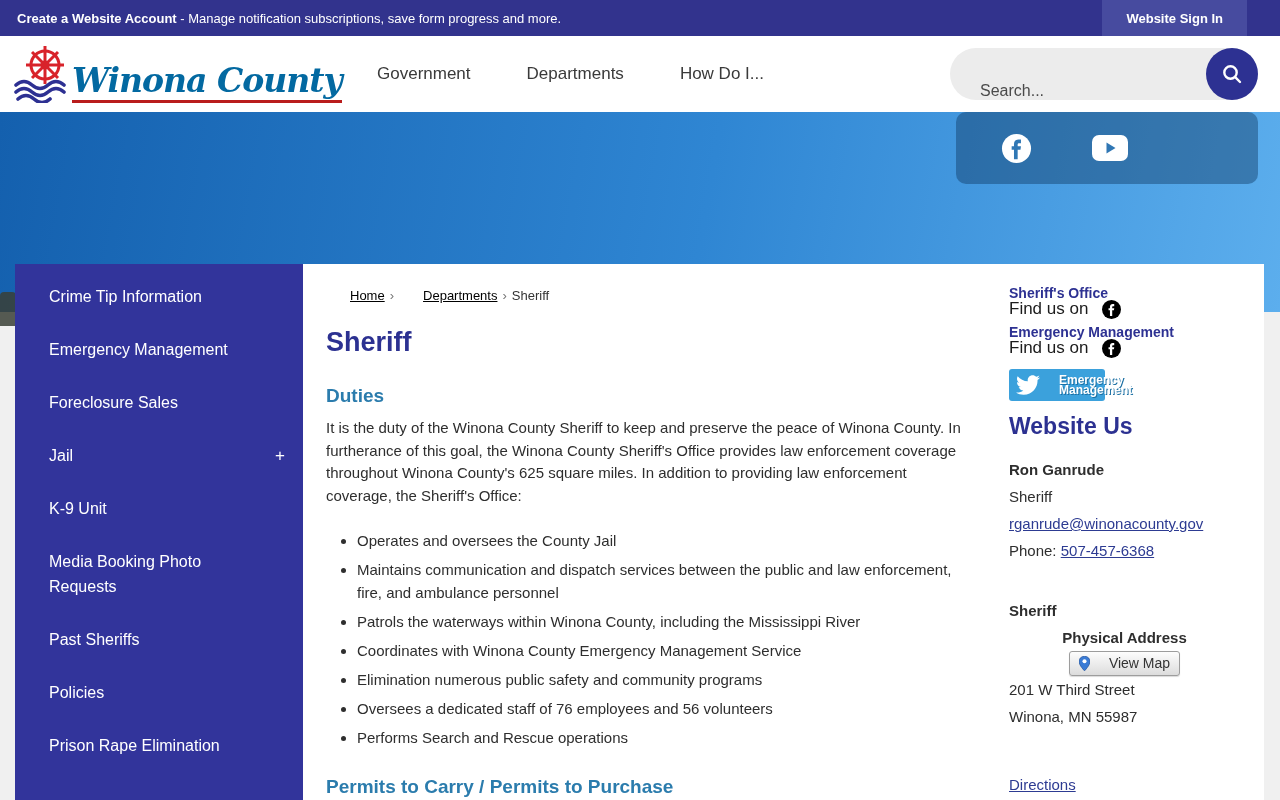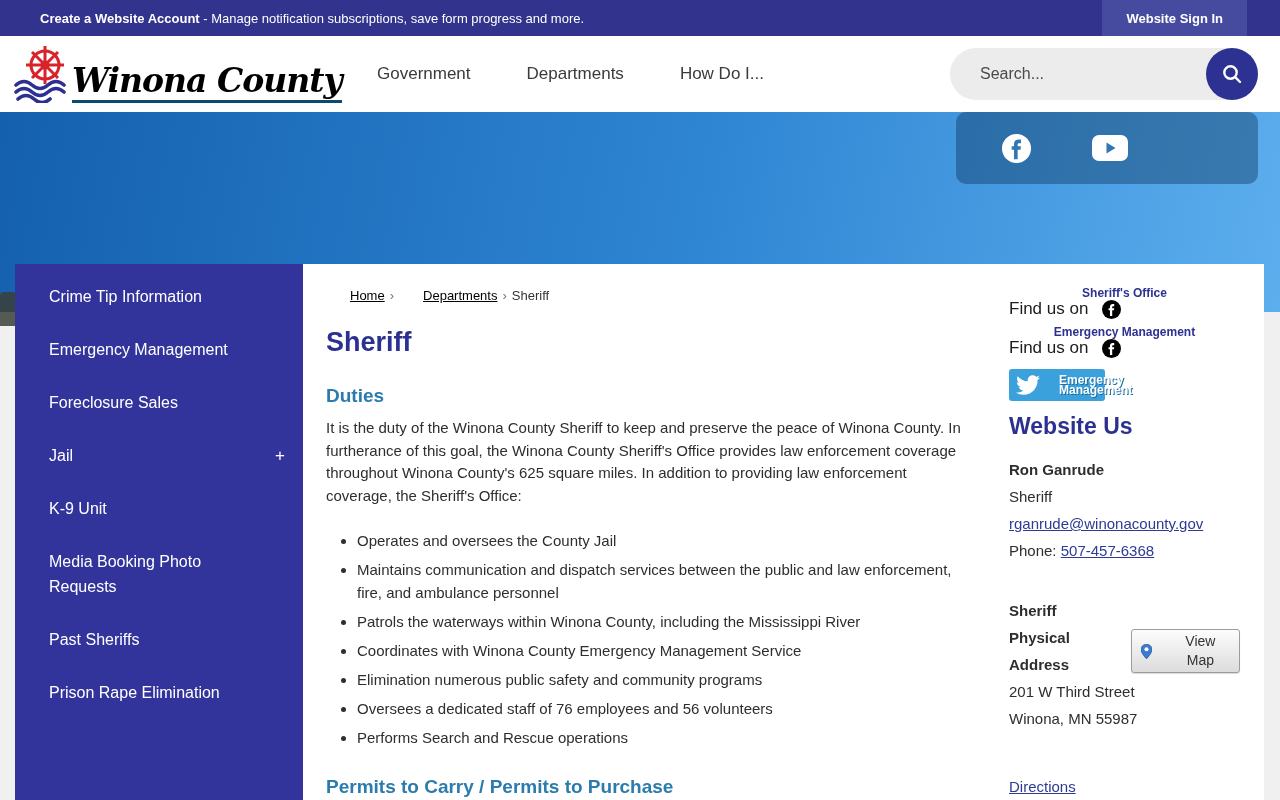--- a/index.html
+++ b/index.html
@@ -2,35 +2,35 @@
 <html><head>
 <meta charset="utf-8">
 <style>
   * { margin:0; padding:0; box-sizing:border-box; }
   html,body { width:1280px; height:800px; overflow:hidden; background:#f0f0f0;
     font-family:"Liberation Sans", sans-serif; }
 
   
   .topbar { height:36px; background:#32338d; color:#fff; display:flex; align-items:center;
     font-size:13px; position:relative; z-index:6; }
-  .topbar-text { padding-left:40px; flex:1; }
+  .topbar-text { padding-left:17px; flex:1; }
   .topbar-text b { font-weight:bold; }
   .signin-btn { height:36px; background:#474b9f; color:#fff; font-size:13px; font-weight:bold;
     border:none; padding:0 24px; margin-right:33px; cursor:pointer; display:flex; align-items:center; }
 
   
   .header { height:76px; background:#fff; position:relative; z-index:6; display:flex; align-items:center; }
   .logo { display:flex; align-items:flex-end; margin-left:14px; cursor:pointer; }
   .logo-text { font-family:"DejaVu Serif", serif; font-style:italic; font-weight:bold;
-    font-size:33px; color:#000000; letter-spacing:-1px; line-height:1;
-    border-bottom:3px solid #0c4a6e; padding-bottom:3px; margin-left:-6px; }
+    font-size:33px; color:#0369a1; letter-spacing:-1px; line-height:1;
+    border-bottom:3px solid #b91c1c; padding-bottom:3px; margin-left:-6px; }
   .nav { position:absolute; left:377px; top:0; height:76px; display:flex; align-items:center; gap:56px; }
   .nav-item { font-size:17px; color:#3a3a3a; cursor:pointer; white-space:nowrap; }
   .search-wrap { position:absolute; right:22px; top:12px; width:308px; height:52px;
-    background:#ececec; border-radius:26px; display:flex; align-items:center; }
+    background:#ececec; border-radius:26px; display:flex; align-items:flex-end; }
   .search-input { flex:1; border:none; background:transparent; outline:none; padding-left:30px;
     font-size:16px; color:#333; font-family:"Liberation Sans", sans-serif; }
   .search-input::placeholder { color:#4a4a4a; opacity:1; }
   .search-btn { width:52px; height:52px; border-radius:50%; background:#2d3192; border:none;
     display:flex; align-items:center; justify-content:center; cursor:pointer; flex-shrink:0; }
 
   
   .hero { height:200px; background:linear-gradient(100deg,#1460ae 0%,#2f86d3 55%,#5caeed 100%);
     position:relative; z-index:1; }
   .hero-silhouette { position:absolute; left:0; bottom:-14px; width:16px; height:34px;
@@ -59,34 +59,34 @@
   .crumb-current { color:#333; }
 
   h1.page-title { font-size:27px; color:#2c3191; margin-top:24px; font-weight:bold; }
   h2.sect { font-size:19px; color:#2b7cad; margin-top:27px; font-weight:bold; }
   .body-text { font-size:15px; line-height:22.7px; color:#2e2e2e; margin-top:10px; }
   ul.duties { margin:21px 0 0 0; padding-left:31px; }
   ul.duties li { font-size:15px; line-height:23px; color:#2e2e2e; margin-bottom:6px; }
 
   
   .findus-block { margin-bottom:7px; }
-  .findus-label { font-size:12px; font-weight:bold; color:#2d3192; line-height:10px;text-align:center; }
+  .findus-label { font-size:14px; font-weight:bold; color:#2d3192; line-height:10px; }
   .findus-row { display:flex; align-items:center; gap:14px; font-size:17px; color:#1c1c1c;
     line-height:22px; cursor:pointer; }
   .twitter-badge { width:96px; height:32px; background:#3ba1dc; border-radius:3px;
     display:flex; align-items:center; margin-top:10px; padding:0 5px; cursor:pointer; }
   .tw-text { font-size:12px; font-weight:bold; color:#fff; line-height:10px;
     text-shadow:1px 1px 0 #1b6fa3; margin-left:17px; }
 
   h2.contact-heading { font-size:23px; color:#2c3191; margin-top:12px; font-weight:bold; }
   .contact-block { font-size:15px; color:#2e2e2e; line-height:27px; }
   .c-name { font-weight:bold; margin-top:16px; }
   .c-link { color:#2d3b92; text-decoration:underline; cursor:pointer; }
   .addr-dept { font-weight:bold; margin-top:33px; }
-  .addr-row { display:flex; justify-content:space-between; align-items:center; }
+  .addr-row { display:flex; justify-content:space-between; align-items:center;flex-direction:column; }
   .addr-label { font-weight:bold; }
   .viewmap-btn { display:inline-flex; align-items:center; gap:19px; border:1px solid #9d9d9d;
     border-radius:3px; background:linear-gradient(#fdfdfd,#dcdcdc); padding:2px 9px;
     font-size:14px; color:#333; cursor:pointer; box-shadow:0 1px 1px rgba(0,0,0,0.15);
     font-family:"Liberation Sans", sans-serif; line-height:19px; }
   .directions-line { margin-top:41px; }
   .phone2-line { margin-top:14px; }
 </style>
 </head>
 <body>
@@ -161,20 +161,21 @@
     <div class="side-item"><span>Crime Tip Information</span></div>
     <div class="side-item"><span>Emergency Management</span></div>
     <div class="side-item"><span>Foreclosure Sales</span></div>
     <div class="side-item">
       <span>Jail</span>
       <span class="side-expander">+</span>
     </div>
     <div class="side-item"><span>K-9 Unit</span></div>
     <div class="side-item"><span>Media Booking Photo Requests</span></div>
     <div class="side-item"><span>Past Sheriffs</span></div>
+    <div class="side-item"><span>Policies</span></div>
     <div class="side-item"><span>Prison Rape Elimination</span></div>
   </div>
 
   <div class="content">
 
     <div class="main-col">
       <div class="breadcrumb">
         <a class="crumb-link">Home</a><span class="crumb-sep">›</span><a class="crumb-link">Departments</a><span class="crumb-sep">›</span><span class="crumb-current">Sheriff</span>
       </div>
 

